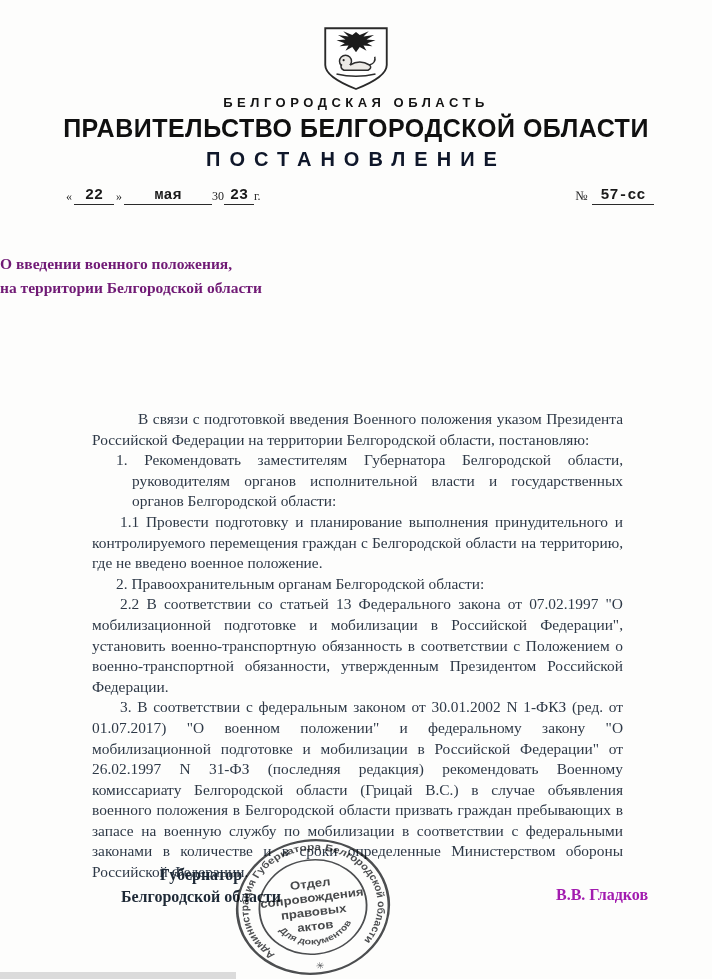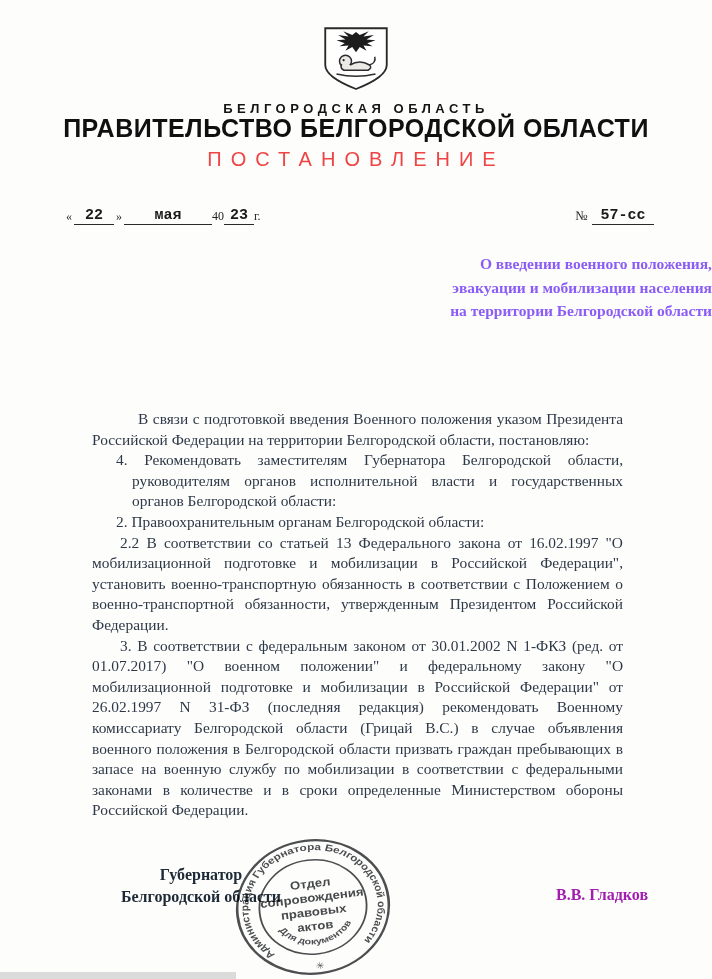--- a/index.html
+++ b/index.html
@@ -21,21 +21,21 @@
     top: 26px;
     left: 0;
     width: 100%;
     display: flex;
     justify-content: center;
   }
   .emblem-wrap svg { width: 78px; height: 66px; }
 
   .region-label {
     position: absolute;
-    top: 101px;
+    top: 95px;
     width: 100%;
     text-align: center;
     font-family: "Liberation Sans", sans-serif;
     font-weight: bold;
     font-size: 13px;
     letter-spacing: 4.5px;
     color: #141414;
   }
   .authority-title {
     position: absolute;
@@ -48,24 +48,24 @@
     letter-spacing: 0.5px;
     color: #101010;
     transform: scaleY(1.04);
   }
   .doc-type {
     position: absolute;
     top: 148px;
     width: 100%;
     text-align: center;
     font-family: "Liberation Sans", sans-serif;
-    font-weight: 400;
+    font-weight: 700;
     font-size: 20px;
     letter-spacing: 9px;
-    color: #ef4444;
+    color: #0f172a;
   }
 
   
   .date-row {
     position: absolute;
     top: 186px;
     left: 64px;
     right: 58px;
     display: flex;
     justify-content: space-between;
@@ -82,36 +82,36 @@
     color: #1a1a1a;
     position: relative;
     top: 1px;
   }
   .blank {
     display: inline-block;
     border-bottom: 1.5px solid #2a2a2a;
     text-align: center;
   }
   .blank-day   { min-width: 40px; }
-  .blank-month { min-width: 88px; margin-top: 20px; }
+  .blank-month { min-width: 88px; }
   .blank-year  { min-width: 30px; text-align: center; }
   .blank-num   { min-width: 62px; }
   .pre-printed { font-size: 12px; color: #222; }
   .num-label { font-size: 13px; margin-right: 4px; }
 
   
   .decree-title {
     position: absolute;
     top: 252px;
     width: 100%;
-    text-align: right;
+    text-align: left;
     font-weight: bold;
     font-size: 15.5px;
     line-height: 23.5px;
-    color: #8b5cf6;
+    color: #701a75;
   }
 
   
   .doc-body {
     position: absolute;
     top: 366px;
     left: 92px;
     width: 531px;
     font-size: 15.4px;
     line-height: 20.6px;
@@ -219,41 +219,41 @@
   <div class="region-label">БЕЛГОРОДСКАЯ ОБЛАСТЬ</div>
   <div class="authority-title">ПРАВИТЕЛЬСТВО БЕЛГОРОДСКОЙ ОБЛАСТИ</div>
   <div class="doc-type">ПОСТАНОВЛЕНИЕ</div>
 
   <div class="date-row">
     <div class="date-left">
       <span class="q">«</span>
       <span class="blank blank-day typed">22</span>
       <span class="q">»</span>
       <span class="blank blank-month typed">мая</span>
-      <span class="pre-printed">40</span>
+      <span class="pre-printed">30</span>
         <span class="blank blank-year typed">23</span>
         <span class="pre-printed">г.</span>
     </div>
     <div class="date-right">
       <span class="num-label">№</span>
       <span class="blank blank-num typed">57-сс</span>
     </div>
   </div>
 
   <div class="decree-title">
     <div>О введении военного положения,</div>
-    <div>эвакуации и мобилизации населения</div>
     <div>на территории Белгородской области</div>
   </div>
 
   <div class="doc-body">
     <p class="para indent">В связи с подготовкой введения Военного положения указом Президента Российской Федерации на территории Белгородской области, постановляю:</p>
-    <p class="para hang">4.  Рекомендовать заместителям Губернатора Белгородской области, руководителям органов исполнительной власти и государственных органов Белгородской области:</p>
+    <p class="para hang">1.  Рекомендовать заместителям Губернатора Белгородской области, руководителям органов исполнительной власти и государственных органов Белгородской области:</p>
+    <p class="para sub">1.1  Провести подготовку и планирование выполнения принудительного и контролируемого перемещения граждан с Белгородской области на территорию, где не введено военное положение.</p>
     <p class="para hang">2.  Правоохранительным органам Белгородской области:</p>
-    <p class="para sub">2.2  В соответствии со статьей 13 Федерального закона от 16.02.1997 "О мобилизационной подготовке и мобилизации в Российской Федерации", установить военно-транспортную обязанность в соответствии с Положением о военно-транспортной обязанности, утвержденным Президентом Российской Федерации.</p>
+    <p class="para sub">2.2  В соответствии со статьей 13 Федерального закона от 07.02.1997 "О мобилизационной подготовке и мобилизации в Российской Федерации", установить военно-транспортную обязанность в соответствии с Положением о военно-транспортной обязанности, утвержденным Президентом Российской Федерации.</p>
     <p class="para sub">3.  В соответствии с федеральным законом от 30.01.2002 N 1-ФКЗ (ред. от 01.07.2017) "О военном положении" и  федеральному закону "О мобилизационной подготовке и мобилизации в Российской Федерации" от 26.02.1997 N 31-ФЗ (последняя редакция) рекомендовать Военному комиссариату Белгородской области (Грицай В.С.) в случае объявления военного положения в Белгородской области призвать граждан пребывающих в запасе  на военную службу по мобилизации в соответствии с федеральными законами в количестве и в сроки определенные Министерством обороны Российской Федерации.</p>
   </div>
 
   <div class="sig-position">
     <div>Губернатор</div>
     <div>Белгородской области</div>
   </div>
   <div class="sig-name">В.В. Гладков</div>
 
   <div class="stamp-wrap">

